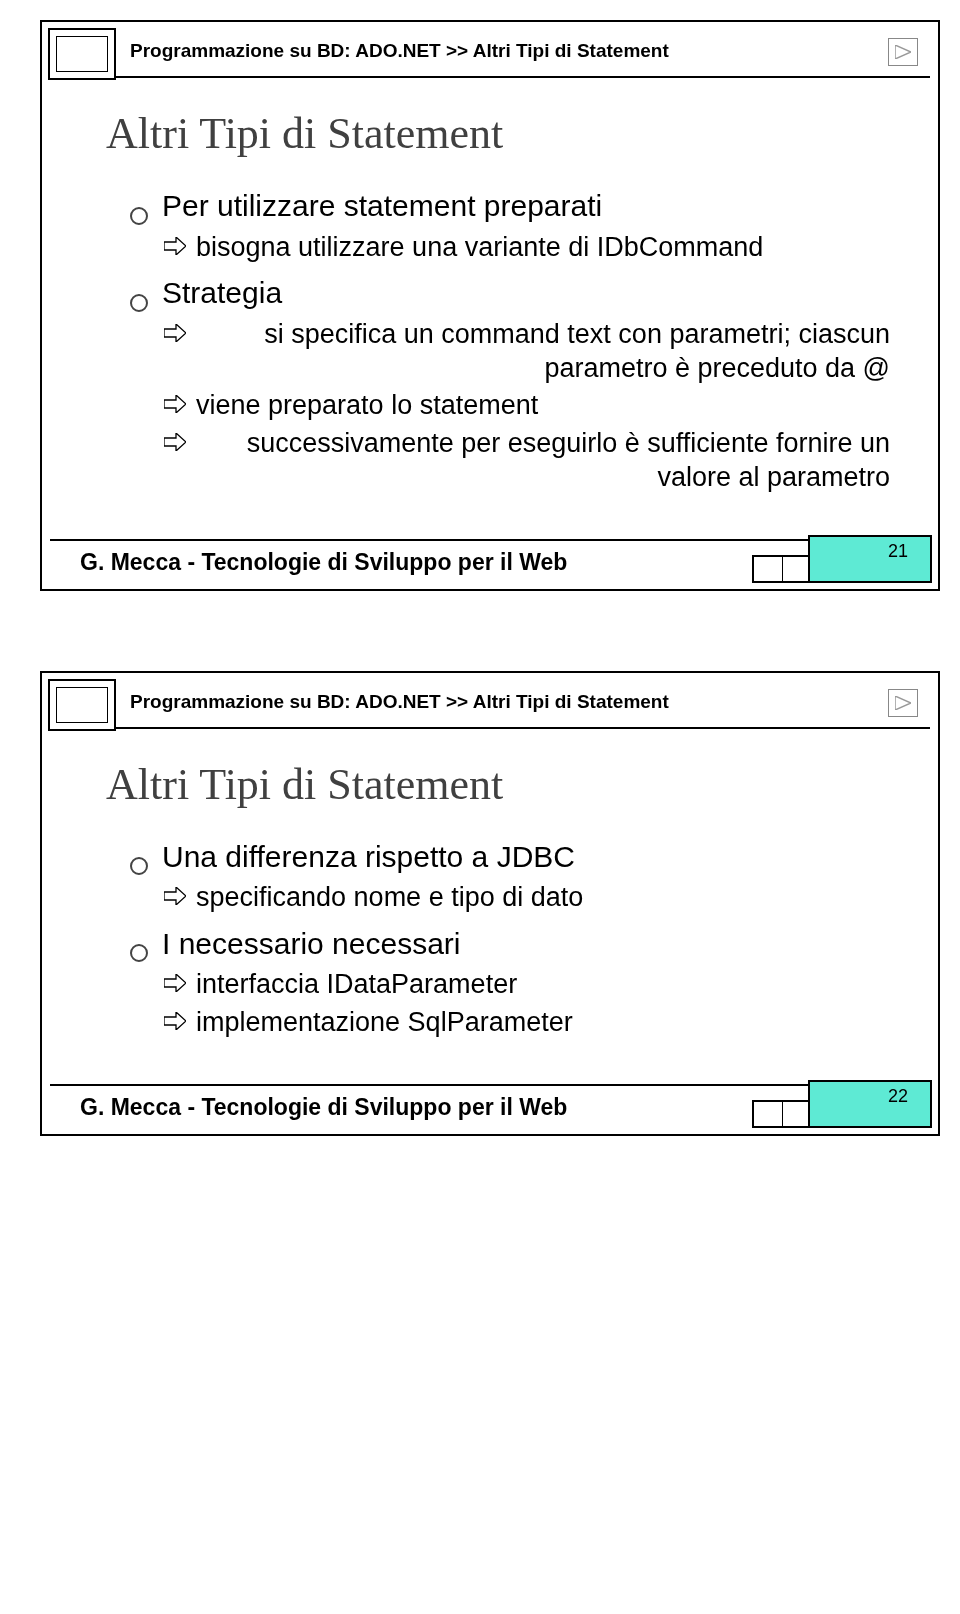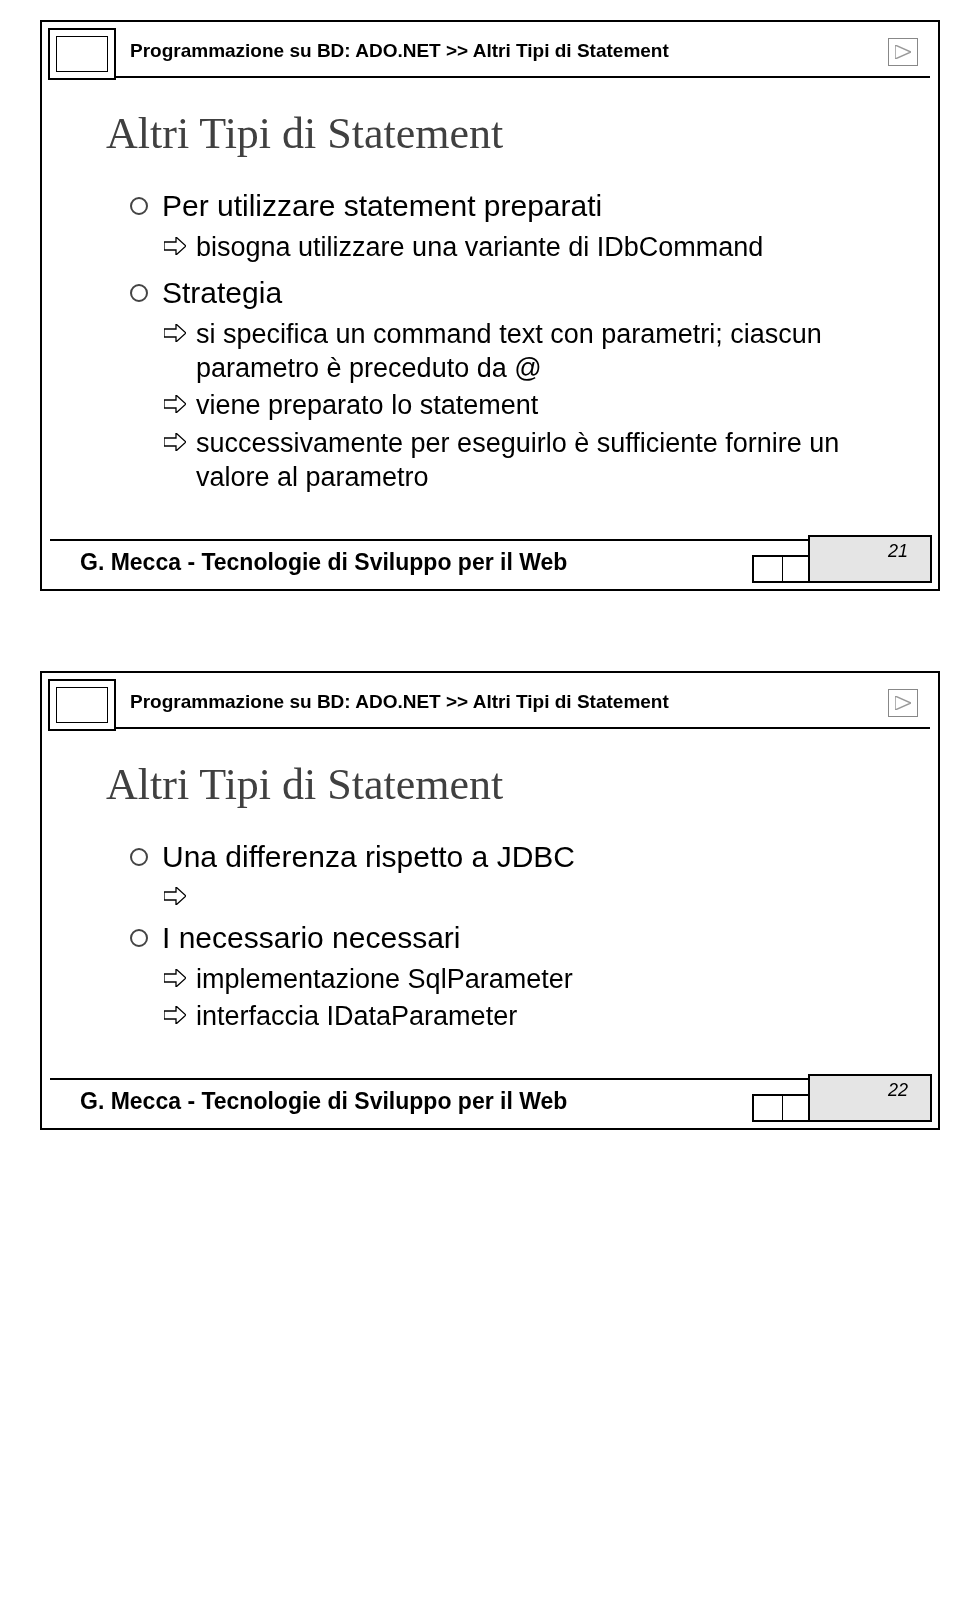--- a/index.html
+++ b/index.html
@@ -64,21 +64,21 @@
     font-size: 44px;
     font-weight: normal;
     color: #404040;
     margin: 0 0 28px 6px;
   }
   .l1 {
     margin: 10px 0 6px 30px;
   }
   .l1-row {
     display: flex;
-    align-items: flex-start;
+    align-items: flex-end;
   }
   .circ {
     width: 14px; height: 14px;
     border: 2px solid #444;
     border-radius: 50%;
     flex-shrink: 0;
     margin-top: 10px;
     margin-right: 14px;
     background: #fff;
   }
@@ -94,20 +94,21 @@
   }
   .arrow {
     flex-shrink: 0;
     margin-top: 6px;
     margin-right: 10px;
   }
   .l2-text {
     font-size: 27px;
     color: #000;
     line-height: 1.25;
+    text-align: right;
   }
   .slide-footer {
     border-top: 2px solid #000;
     height: 40px;
     position: relative;
   }
   .footer-author {
     position: absolute;
     left: 30px;
     top: 8px;
@@ -129,22 +130,21 @@
     left: 0; top: 0; width: 28px; height: 100%;
     border-right: 1px solid #000;
   }
   .footer-stub2 {
     position: absolute;
     right: -2px;
     bottom: -2px;
     width: 120px;
     height: 44px;
     border: 2px solid #000;
-    background: #e5e5e5;
-    font-style: italic;
+    background: #5eead4;
   }
   .page-num {
     position: absolute;
     right: 22px;
     top: 4px;
     font-size: 18px;
     color: #000;
   }
 </style>
 </head>
@@ -232,39 +232,40 @@
     <div class="l1">
       <div class="l1-row">
           <div class="circ"></div>
         <span class="l1-text">Una differenza rispetto a JDBC</span>
         </div>
     </div>
     <div class="l2">
       <span class="arrow"><svg width="22" height="18" viewBox="0 0 22 18">
             <path d="M0 5 H12 V0 L22 9 L12 18 V13 H0 Z" fill="none" stroke="#000" stroke-width="1.3"></path>
           </svg></span>
+      <span class="l2-text">specificando nome e tipo di dato</span>
     </div>
 
     <div class="l1">
       <div class="l1-row">
           <div class="circ"></div>
         <span class="l1-text">I necessario necessari</span>
         </div>
     </div>
     <div class="l2">
       <span class="arrow"><svg width="22" height="18" viewBox="0 0 22 18">
             <path d="M0 5 H12 V0 L22 9 L12 18 V13 H0 Z" fill="none" stroke="#000" stroke-width="1.3"></path>
           </svg></span>
+      <span class="l2-text">interfaccia IDataParameter</span>
+    </div>
+    <div class="l2">
+      <span class="arrow"><svg width="22" height="18" viewBox="0 0 22 18">
+            <path d="M0 5 H12 V0 L22 9 L12 18 V13 H0 Z" fill="none" stroke="#000" stroke-width="1.3"></path>
+          </svg></span>
       <span class="l2-text">implementazione SqlParameter</span>
-    </div>
-    <div class="l2">
-      <span class="arrow"><svg width="22" height="18" viewBox="0 0 22 18">
-            <path d="M0 5 H12 V0 L22 9 L12 18 V13 H0 Z" fill="none" stroke="#000" stroke-width="1.3"></path>
-          </svg></span>
-      <span class="l2-text">interfaccia IDataParameter</span>
     </div>
   </div>
   <div class="slide-footer">
     <span class="footer-author">G. Mecca - Tecnologie di Sviluppo per il Web</span>
     <div class="footer-stub">
         <div class="in1"></div>
       </div>
     <div class="footer-stub2">
       <span class="page-num">22</span>
     </div>

